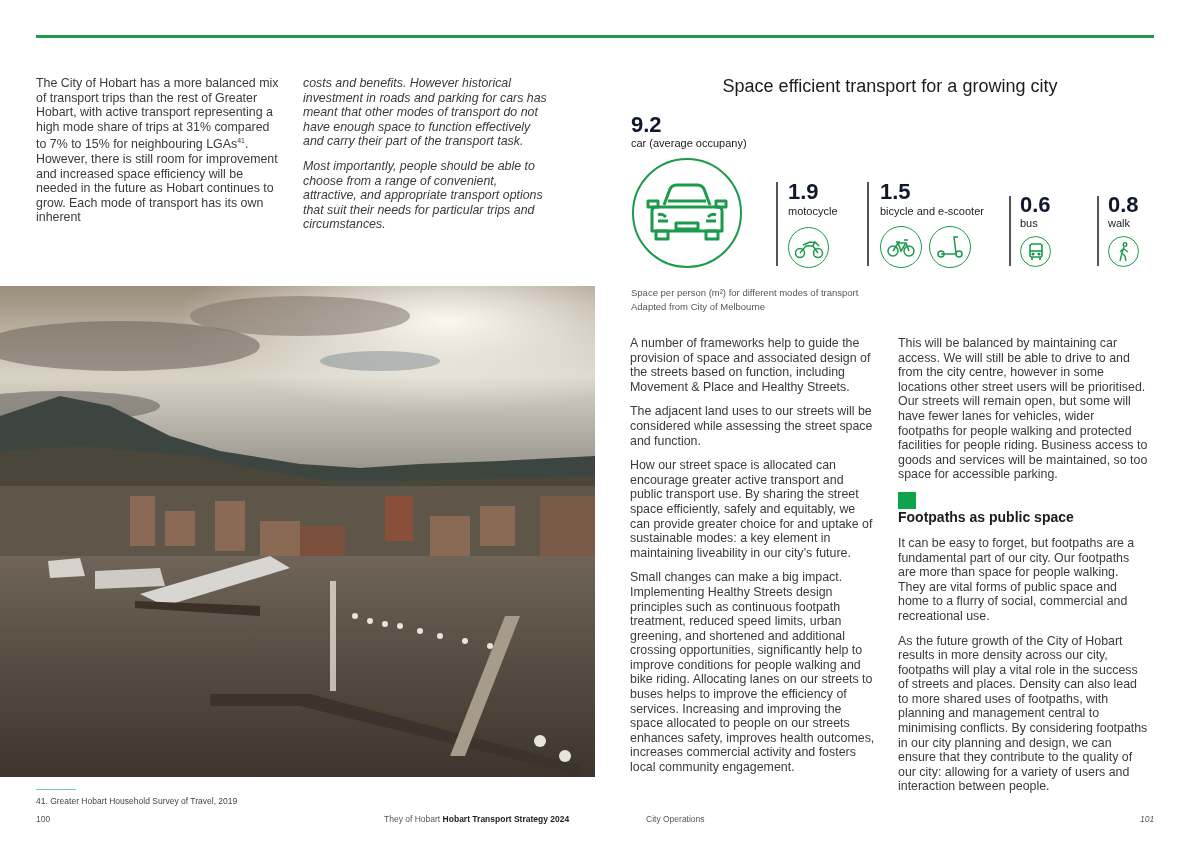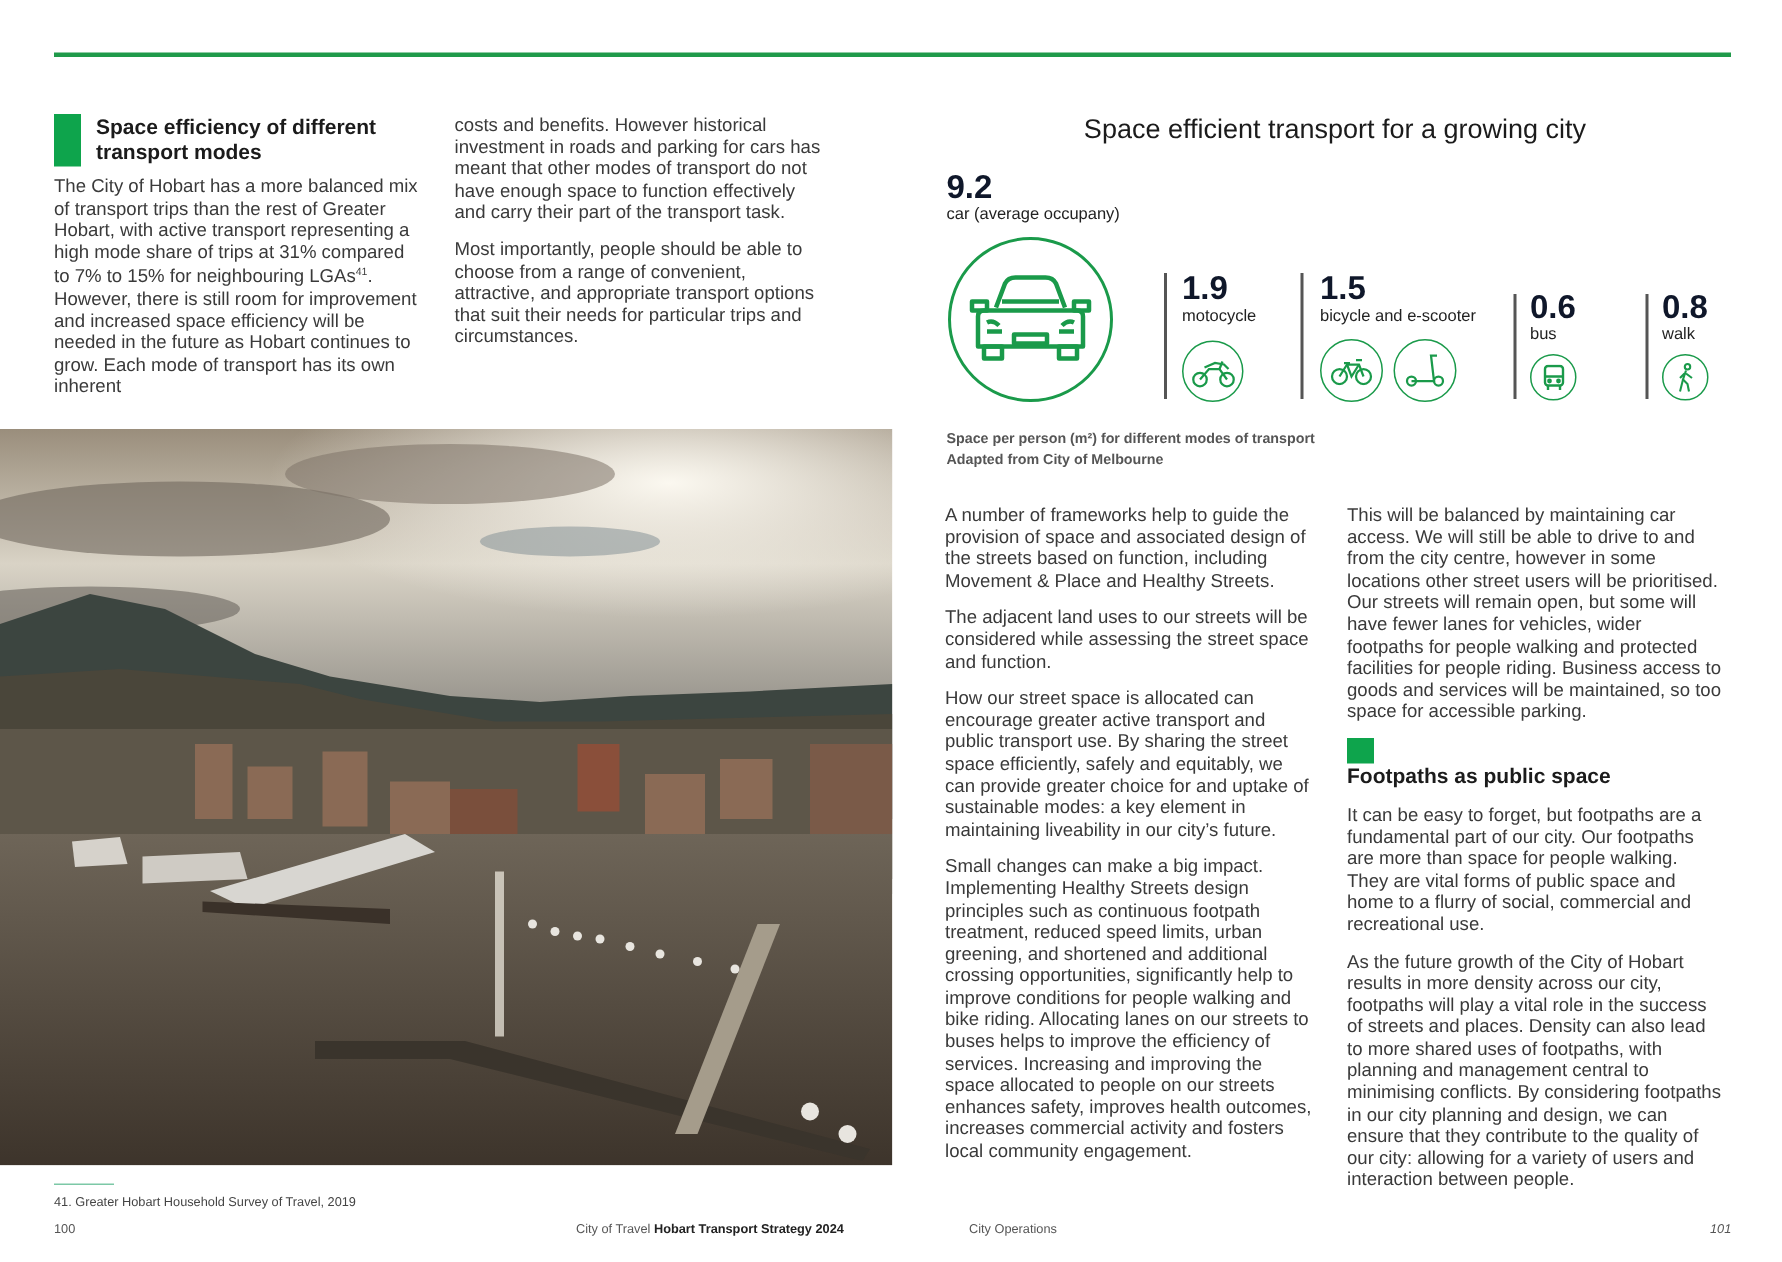--- a/index.html
+++ b/index.html
@@ -31,28 +31,24 @@
   .footnote { position:absolute; left:36px; top:796px; font-size:8.5px; color:#444; }
   .footer { position:absolute; top:814px; font-size:8.5px; color:#555; }
   .footer b { color:#222; }
 </style>
 </head>
 <body>
 
 <div class="top-rule"></div>
 
 <div class="col" style="left:36px; top:76px; width:245px;">
-  <div class="heading" style="margin-bottom:6px;">
-    <div class="sq"></div>
-    <div class="txt">Space efficiency of different transport modes</div>
-  </div>
   <p><span>The City of Hobart has a more balanced mix of transport trips than the rest of Greater Hobart, with active transport representing a high mode share of trips at 31% compared to 7% to 15% for neighbouring LGAs</span><sup style="font-size:7px">41</sup>. <span>However, there is still room for improvement and increased space efficiency will be needed in the future as Hobart continues to grow. Each mode of transport has its own inherent</span></p>
 </div>
 
-<div class="col" style="left:303px; top:76px; width:245px;">
+<div class="col" style="left:303px; top:76px; width:245px;font-style:italic;">
   <p>costs and benefits. However historical investment in roads and parking for cars has meant that other modes of transport do not have enough space to function effectively and carry their part of the transport task.</p>
   <p>Most importantly, people should be able to choose from a range of convenient, attractive, and appropriate transport options that suit their needs for particular trips and circumstances.</p>
 </div>
 
 <div class="photo">
   <svg width="595" height="491" viewBox="0 0 595 491">
     <defs>
       <linearGradient id="sky" x1="0" y1="0" x2="0" y2="1">
         <stop offset="0" stop-color="#9a8e7c"></stop>
         <stop offset="0.45" stop-color="#d9d3c6"></stop>
@@ -185,21 +181,21 @@
 <div class="icon-circle" style="left:1108px; top:236px; width:31px; height:31px;">
   <svg width="16" height="20" viewBox="0 0 16 20" fill="none" stroke="#1a9a4a" stroke-width="1.4">
     <circle cx="9" cy="2.5" r="1.8"></circle>
       <path d="M8 5 L6 11 L9 14 L10 19"></path>
       <path d="M6 11 L4 19"></path>
       <path d="M7 7 L4 10"></path>
       <path d="M8 7 L12 10"></path>
   </svg>
 </div>
 
-<div class="caption" style="left:631px; top:286px;font-weight:bold;">
+<div class="caption" style="left:631px; top:286px;">
   <div>Space per person (m²) for different modes of transport</div>
   <div>Adapted from City of Melbourne</div>
 </div>
 
 <div class="col" style="left:630px; top:336px; width:245px;">
   <p>A number of frameworks help to guide the provision of space and associated design of the streets based on function, including Movement &amp; Place and Healthy Streets.</p>
   <p>The adjacent land uses to our streets will be considered while assessing the street space and function.</p>
   <p>How our street space is allocated can encourage greater active transport and public transport use. By sharing the street space efficiently, safely and equitably, we can provide greater choice for and uptake of sustainable modes: a key element in maintaining liveability in our city’s future.</p>
   <p>Small changes can make a big impact. Implementing Healthy Streets design principles such as continuous footpath treatment, reduced speed limits, urban greening, and shortened and additional crossing opportunities, significantly help to improve conditions for people walking and bike riding. Allocating lanes on our streets to buses helps to improve the efficiency of services. Increasing and improving the space allocated to people on our streets enhances safety, improves health outcomes, increases commercial activity and fosters local community engagement.</p>
 </div>
@@ -210,15 +206,15 @@
     <div class="sq"></div>
     <div class="txt">Footpaths as public space</div>
   </div>
   <p>It can be easy to forget, but footpaths are a fundamental part of our city. Our footpaths are more than space for people walking. They are vital forms of public space and home to a flurry of social, commercial and recreational use.</p>
   <p>As the future growth of the City of Hobart results in more density across our city, footpaths will play a vital role in the success of streets and places. Density can also lead to more shared uses of footpaths, with planning and management central to minimising conflicts. By considering footpaths in our city planning and design, we can ensure that they contribute to the quality of our city: allowing for a variety of users and interaction between people.</p>
 </div>
 
 <div class="foot-rule"></div>
 <div class="footnote">41. Greater Hobart Household Survey of Travel, 2019</div>
 <div class="footer" style="left:36px;">100</div>
-<div class="footer" style="left:384px;"><span>City of Travel</span> <b>Hobart Transport Strategy 2024</b></div>
+<div class="footer" style="left:384px;"><span>They of Hobart</span> <b>Hobart Transport Strategy 2024</b></div>
 <div class="footer" style="left:630px;margin-left:16px;">City Operations</div>
 <div class="footer" style="left:1140px;font-style:italic;">101</div>
 
 </body></html>

